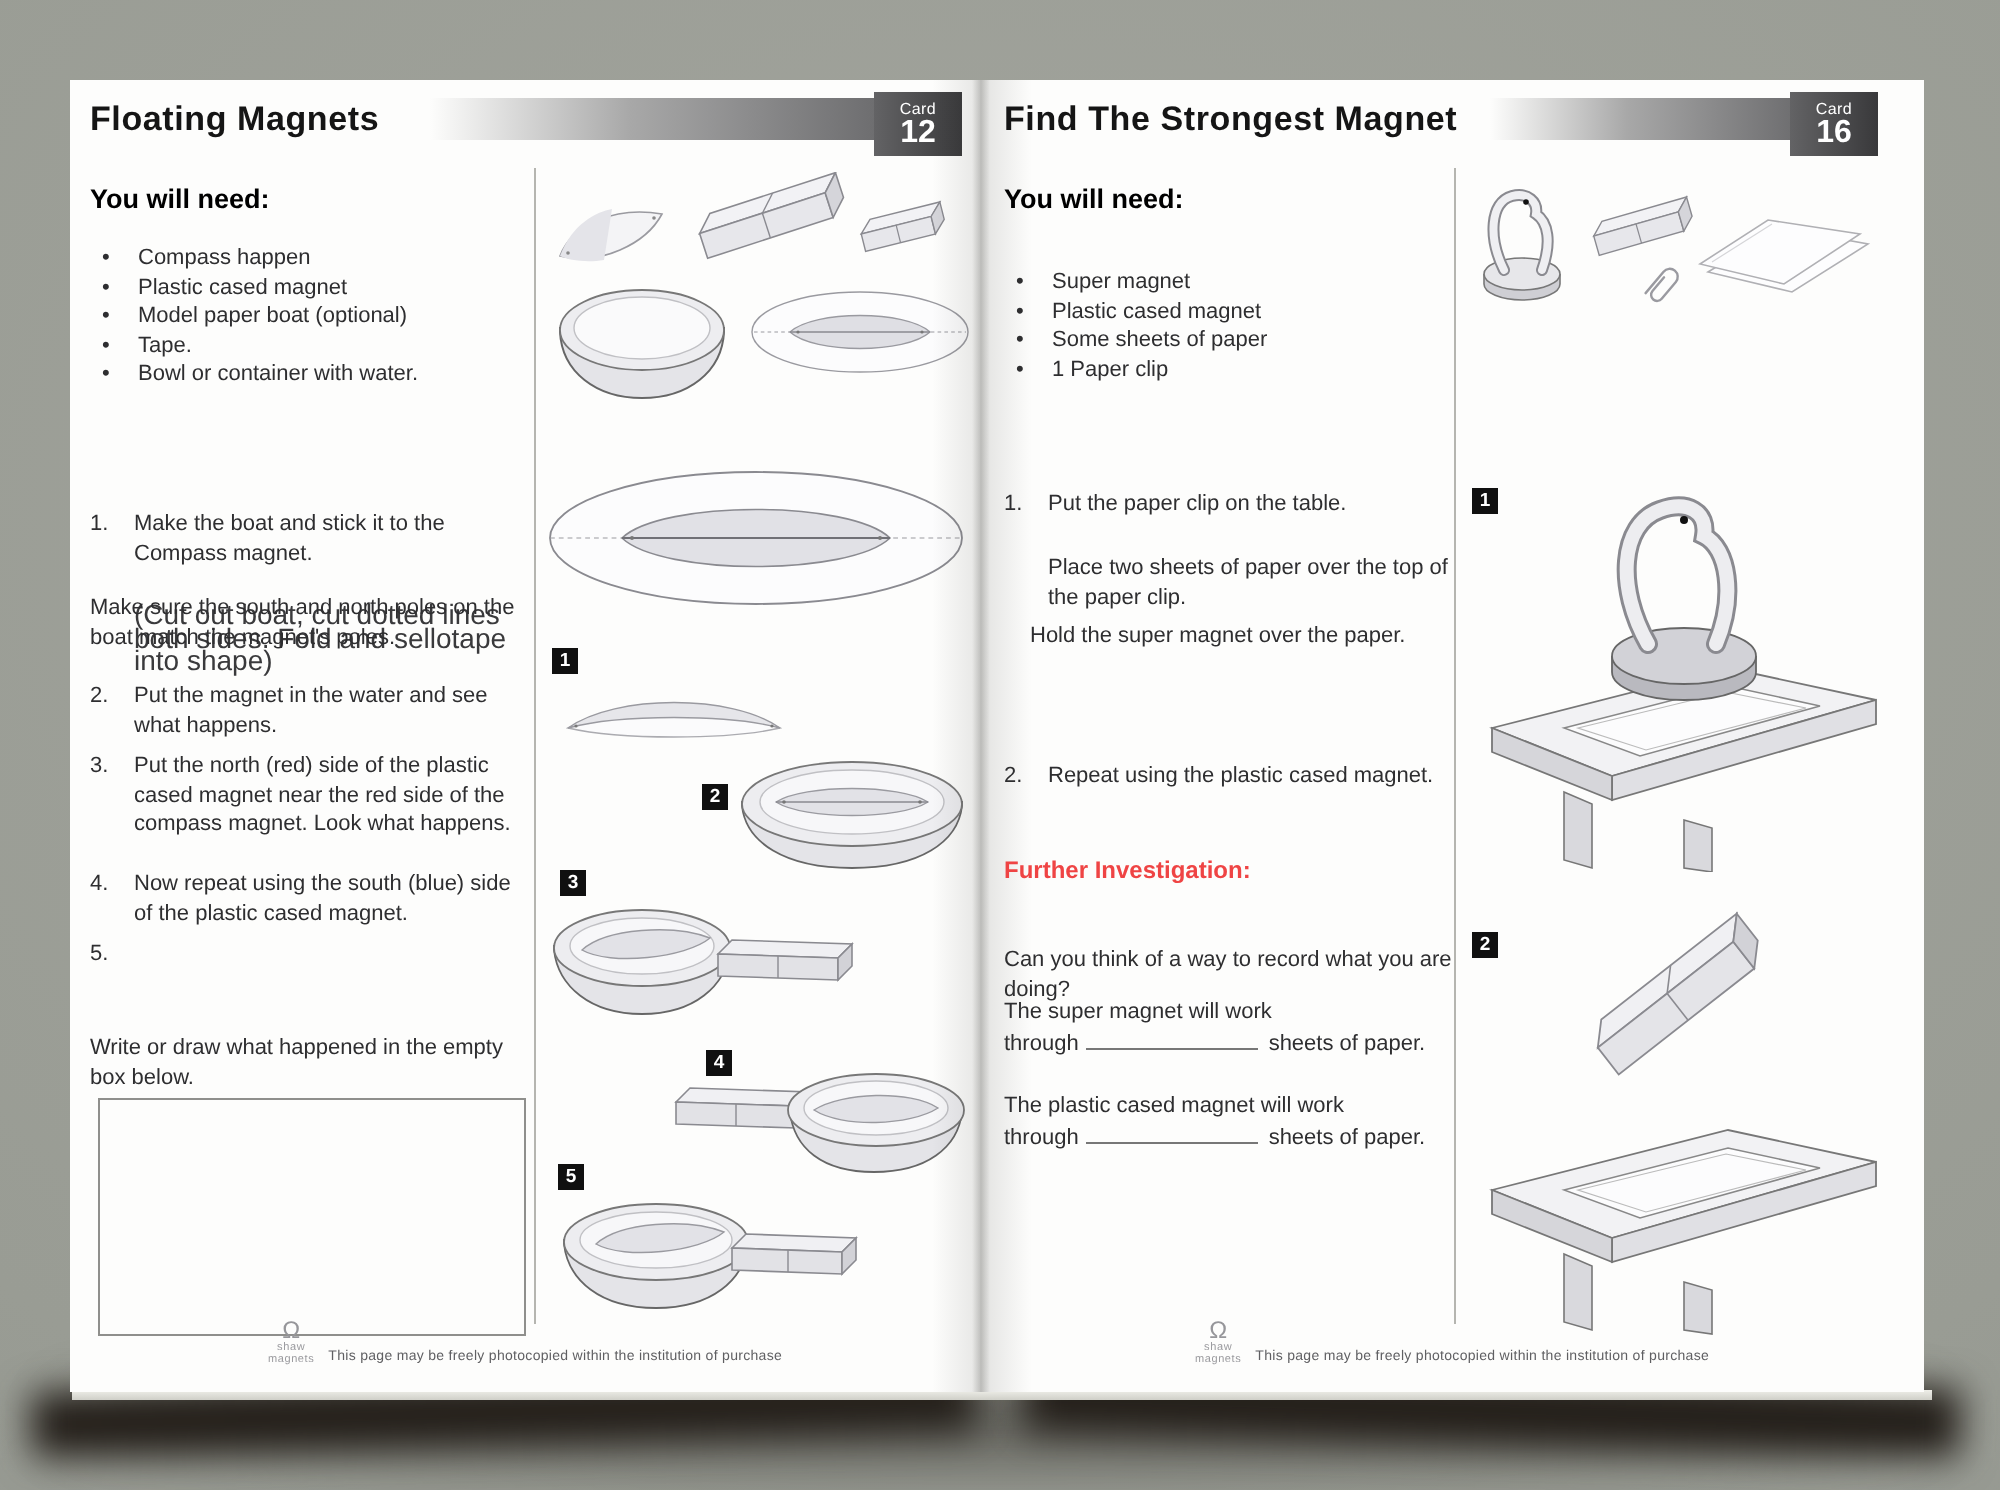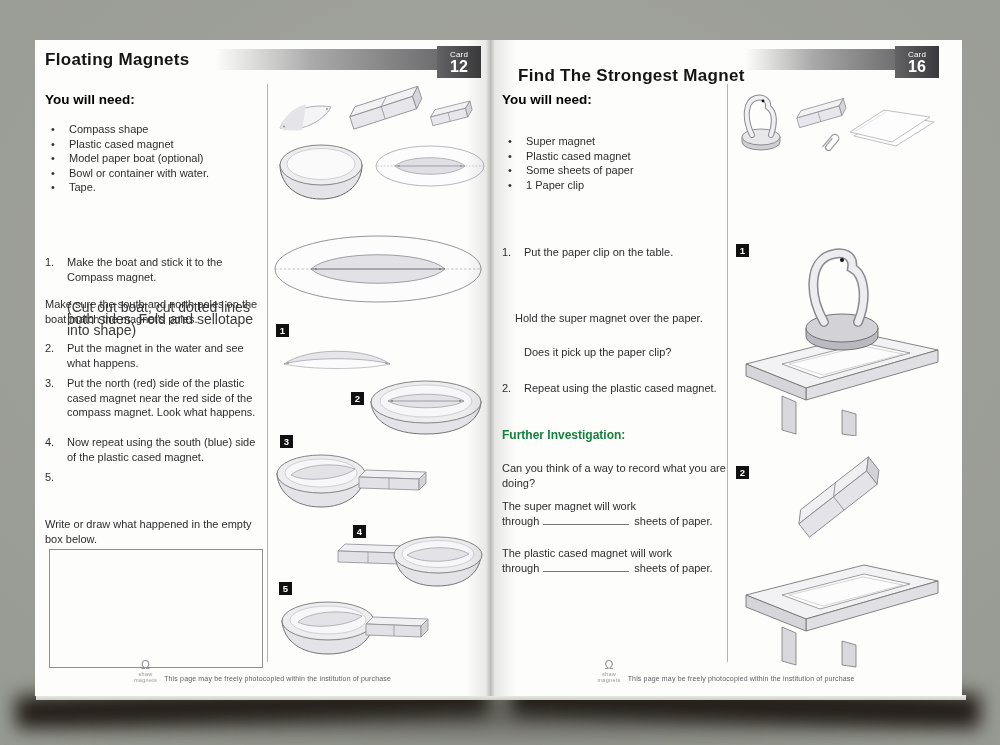--- a/index.html
+++ b/index.html
@@ -66,25 +66,25 @@
 
     <h1 class="title abs" style="left:10px;top:10px;margin:0;">Floating Magnets</h1>
     <div class="gradbar abs" style="left:180px;top:9px;width:222px;height:21px;"></div>
     <div class="badge abs" style="left:402px;top:6px;width:44px;height:32px;">
       <span class="cl">Card</span>
       <span class="cn">12</span>
     </div>
 
     <div class="need-h abs" style="left:10px;top:52px;">You will need:</div>
     <ul class="need abs" style="left:10px;top:82px;width:218px;">
-      <li>Compass shape</li>
+      <li>Compass happen</li>
       <li>Plastic cased magnet</li>
       <li>Model paper boat (optional)</li>
+      <li>Tape.</li>
       <li>Bowl or container with water.</li>
-      <li>Tape.</li>
     </ul>
 
     <div class="step body-t abs" style="left:10px;top:215px;width:220px;">
       <span class="num">1.</span>
       <span class="stext"><span>Make the boat and stick it to the Compass magnet.</span><span class="note">(Cut out boat, cut dotted lines both sides. Fold and sellotape into shape)</span></span>
     </div>
     <div class="body-t abs" style="left:10px;top:257px;width:228px;">Make sure the south and north poles on the boat match the magnet's poles.</div>
 
     <div class="step body-t abs" style="left:10px;top:301px;width:220px;">
       <span class="num">2.</span>
@@ -211,48 +211,48 @@
         <span class="omega">Ω</span>
         <span class="bw">shaw</span>
         <span class="bw">magnets</span>
       </span>
       <span class="notice">This page may be freely photocopied within the institution of purchase</span>
     </footer>
   </section>
 
   <section class="page right">
 
-    <h1 class="title abs" style="left:12px;top:10px;margin:16px;">Find The Strongest Magnet</h1>
+    <h1 class="title abs" style="left:12px;top:10px;margin:0;">Find The Strongest Magnet</h1>
     <div class="gradbar abs" style="left:255px;top:9px;width:152px;height:21px;"></div>
     <div class="badge abs" style="left:405px;top:6px;width:44px;height:32px;">
       <span class="cl">Card</span>
       <span class="cn">16</span>
     </div>
 
     <div class="need-h abs" style="left:12px;top:52px;">You will need:</div>
     <ul class="need abs" style="left:12px;top:78px;width:218px;margin-top:16px;">
       <li>Super magnet</li>
       <li>Plastic cased magnet</li>
       <li>Some sheets of paper</li>
       <li>1 Paper clip</li>
     </ul>
 
     <div class="step body-t abs" style="left:12px;top:205px;width:220px;">
       <span class="num">1.</span>
       <span class="stext">Put the paper clip on the table.</span>
     </div>
+    <div class="body-t abs" style="left:34px;top:237px;width:206px;">Place two sheets of paper over the top of the paper clip.</div>
     <div class="body-t abs" style="left:25px;top:271px;width:206px;">Hold the super magnet over the paper.</div>
-    <div class="body-t abs" style="left:34px;top:305px;width:206px;">Does it pick up the paper clip?</div>
     <div class="step body-t abs" style="left:12px;top:341px;width:220px;">
       <span class="num">2.</span>
       <span class="stext">Repeat using the plastic cased magnet.</span>
     </div>
 
-    <div class="abs" style="left:12px;top:388px;font-size:12px;font-weight:bold;color:#15803d;">Further Investigation:</div>
-    <div class="body-t abs" style="left:12px;top:421px;width:225px;">Can you think of a way to record what you are doing?</div>
+    <div class="abs" style="left:12px;top:388px;font-size:12px;font-weight:bold;color:#ef4444;">Further Investigation:</div>
+    <div class="body-t abs" style="left:12px;top:433px;width:225px;">Can you think of a way to record what you are doing?</div>
 
     <div class="body-t abs" style="left:12px;top:459px;width:228px;">
       <span>The super magnet will work</span><br>
       <span>through</span><span class="blank"></span><span>sheets of paper.</span>
     </div>
     <div class="body-t abs" style="left:12px;top:506px;width:228px;">
       <span>The plastic cased magnet will work</span><br>
       <span>through</span><span class="blank"></span><span>sheets of paper.</span>
     </div>
 

